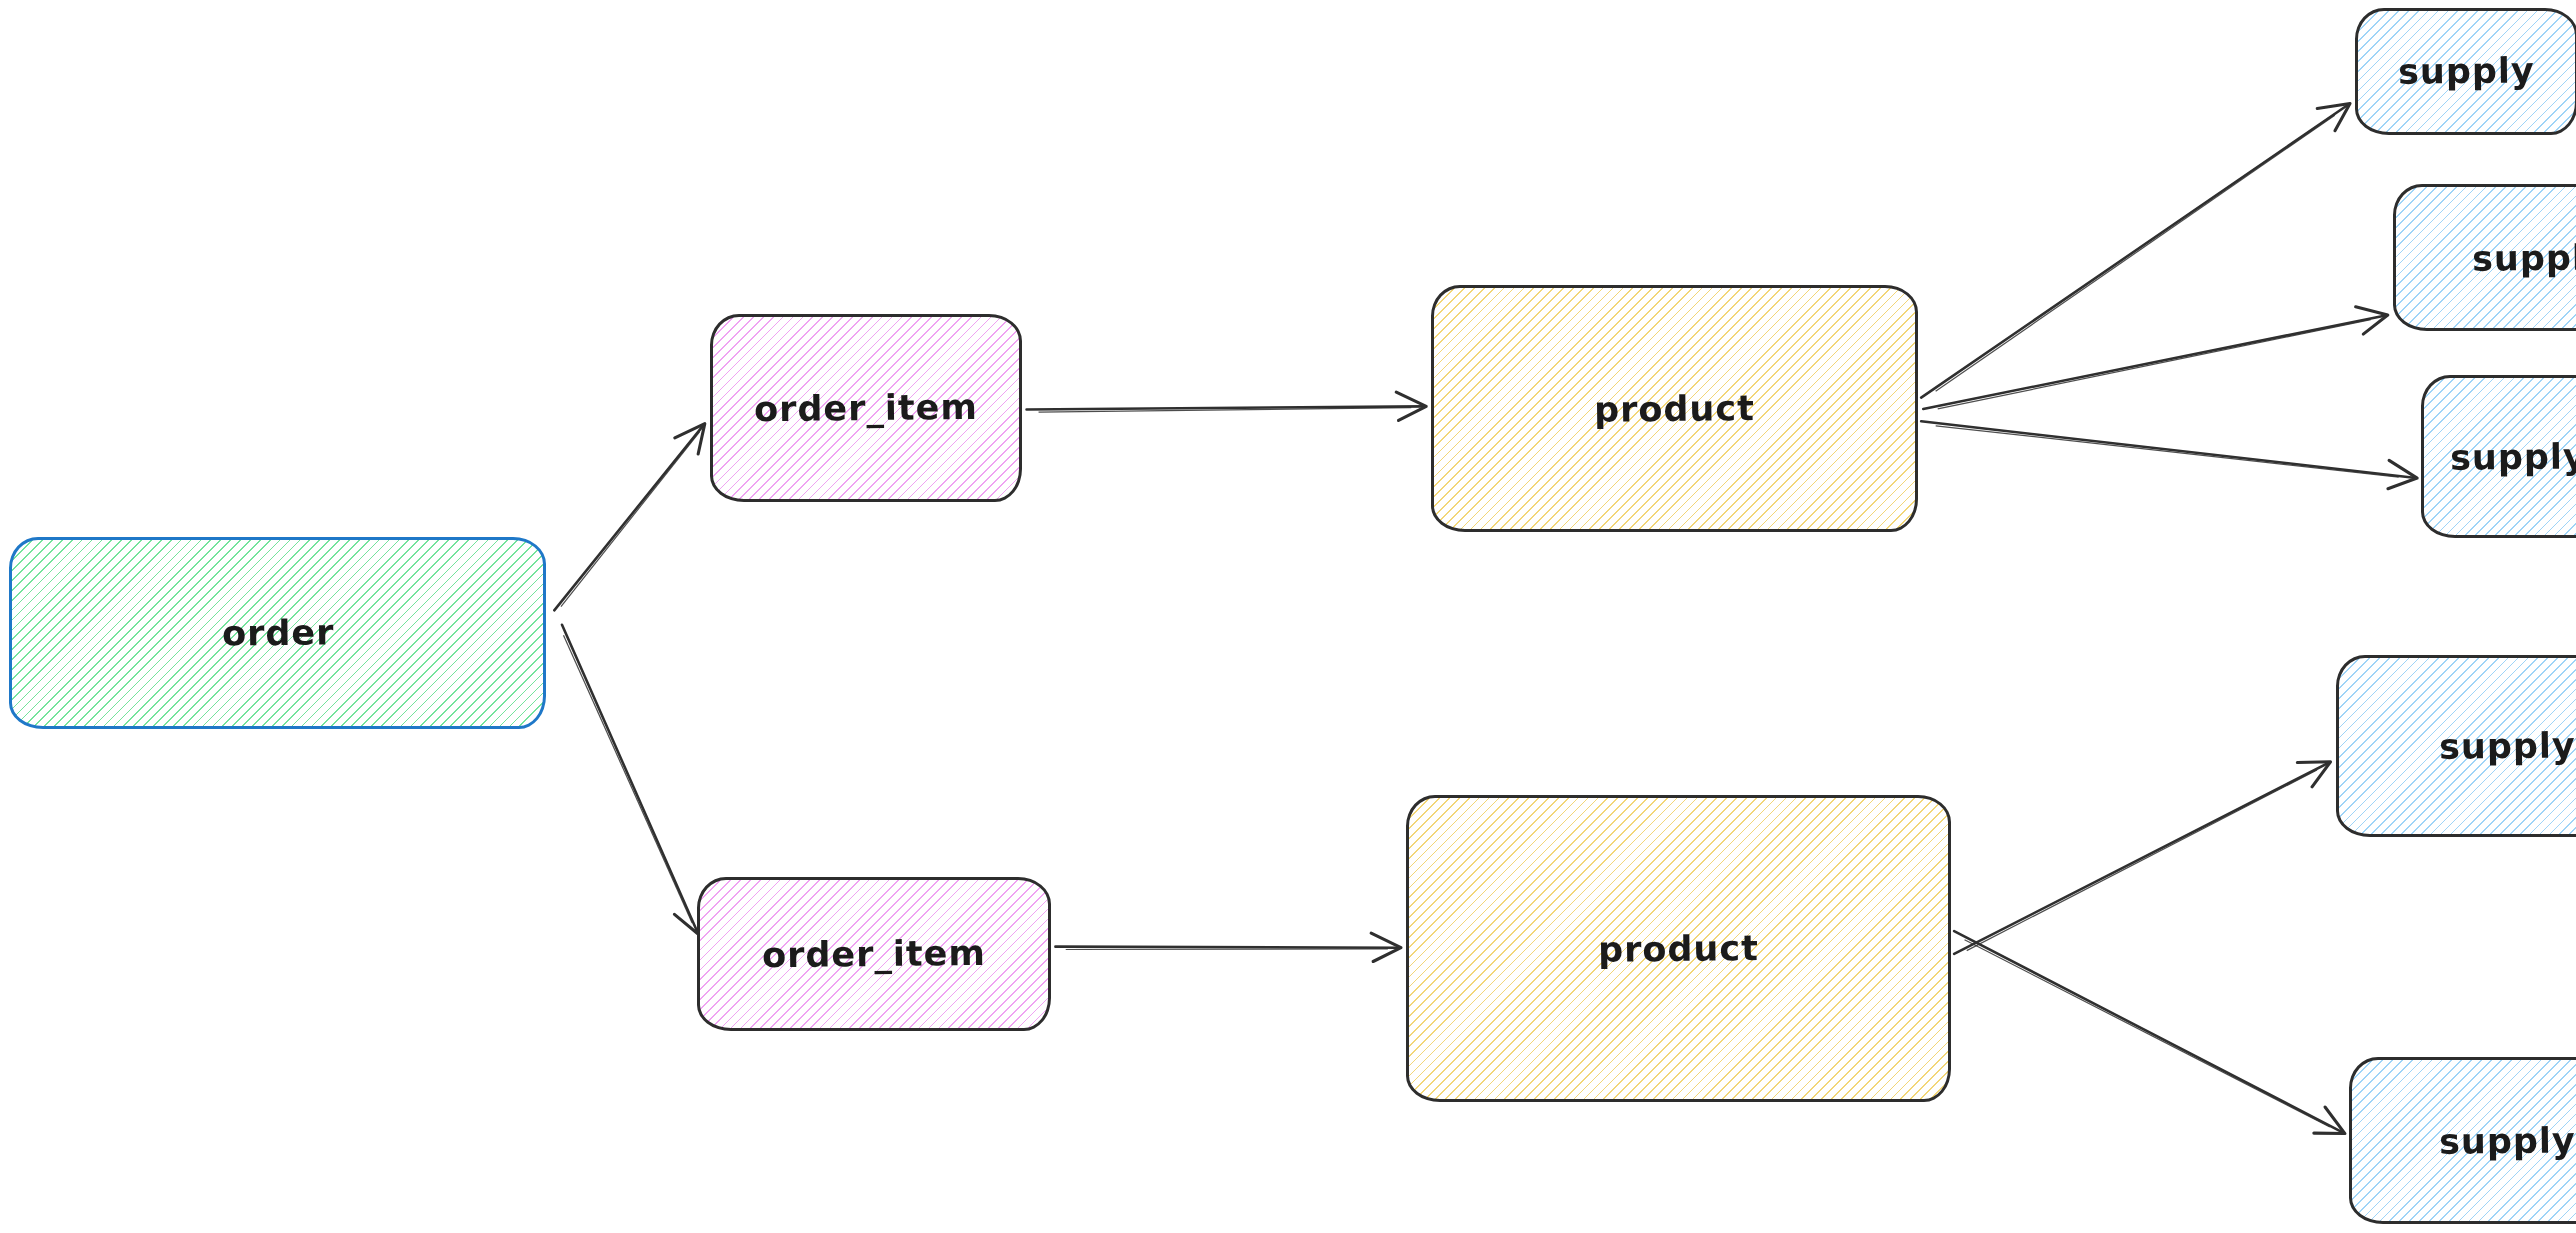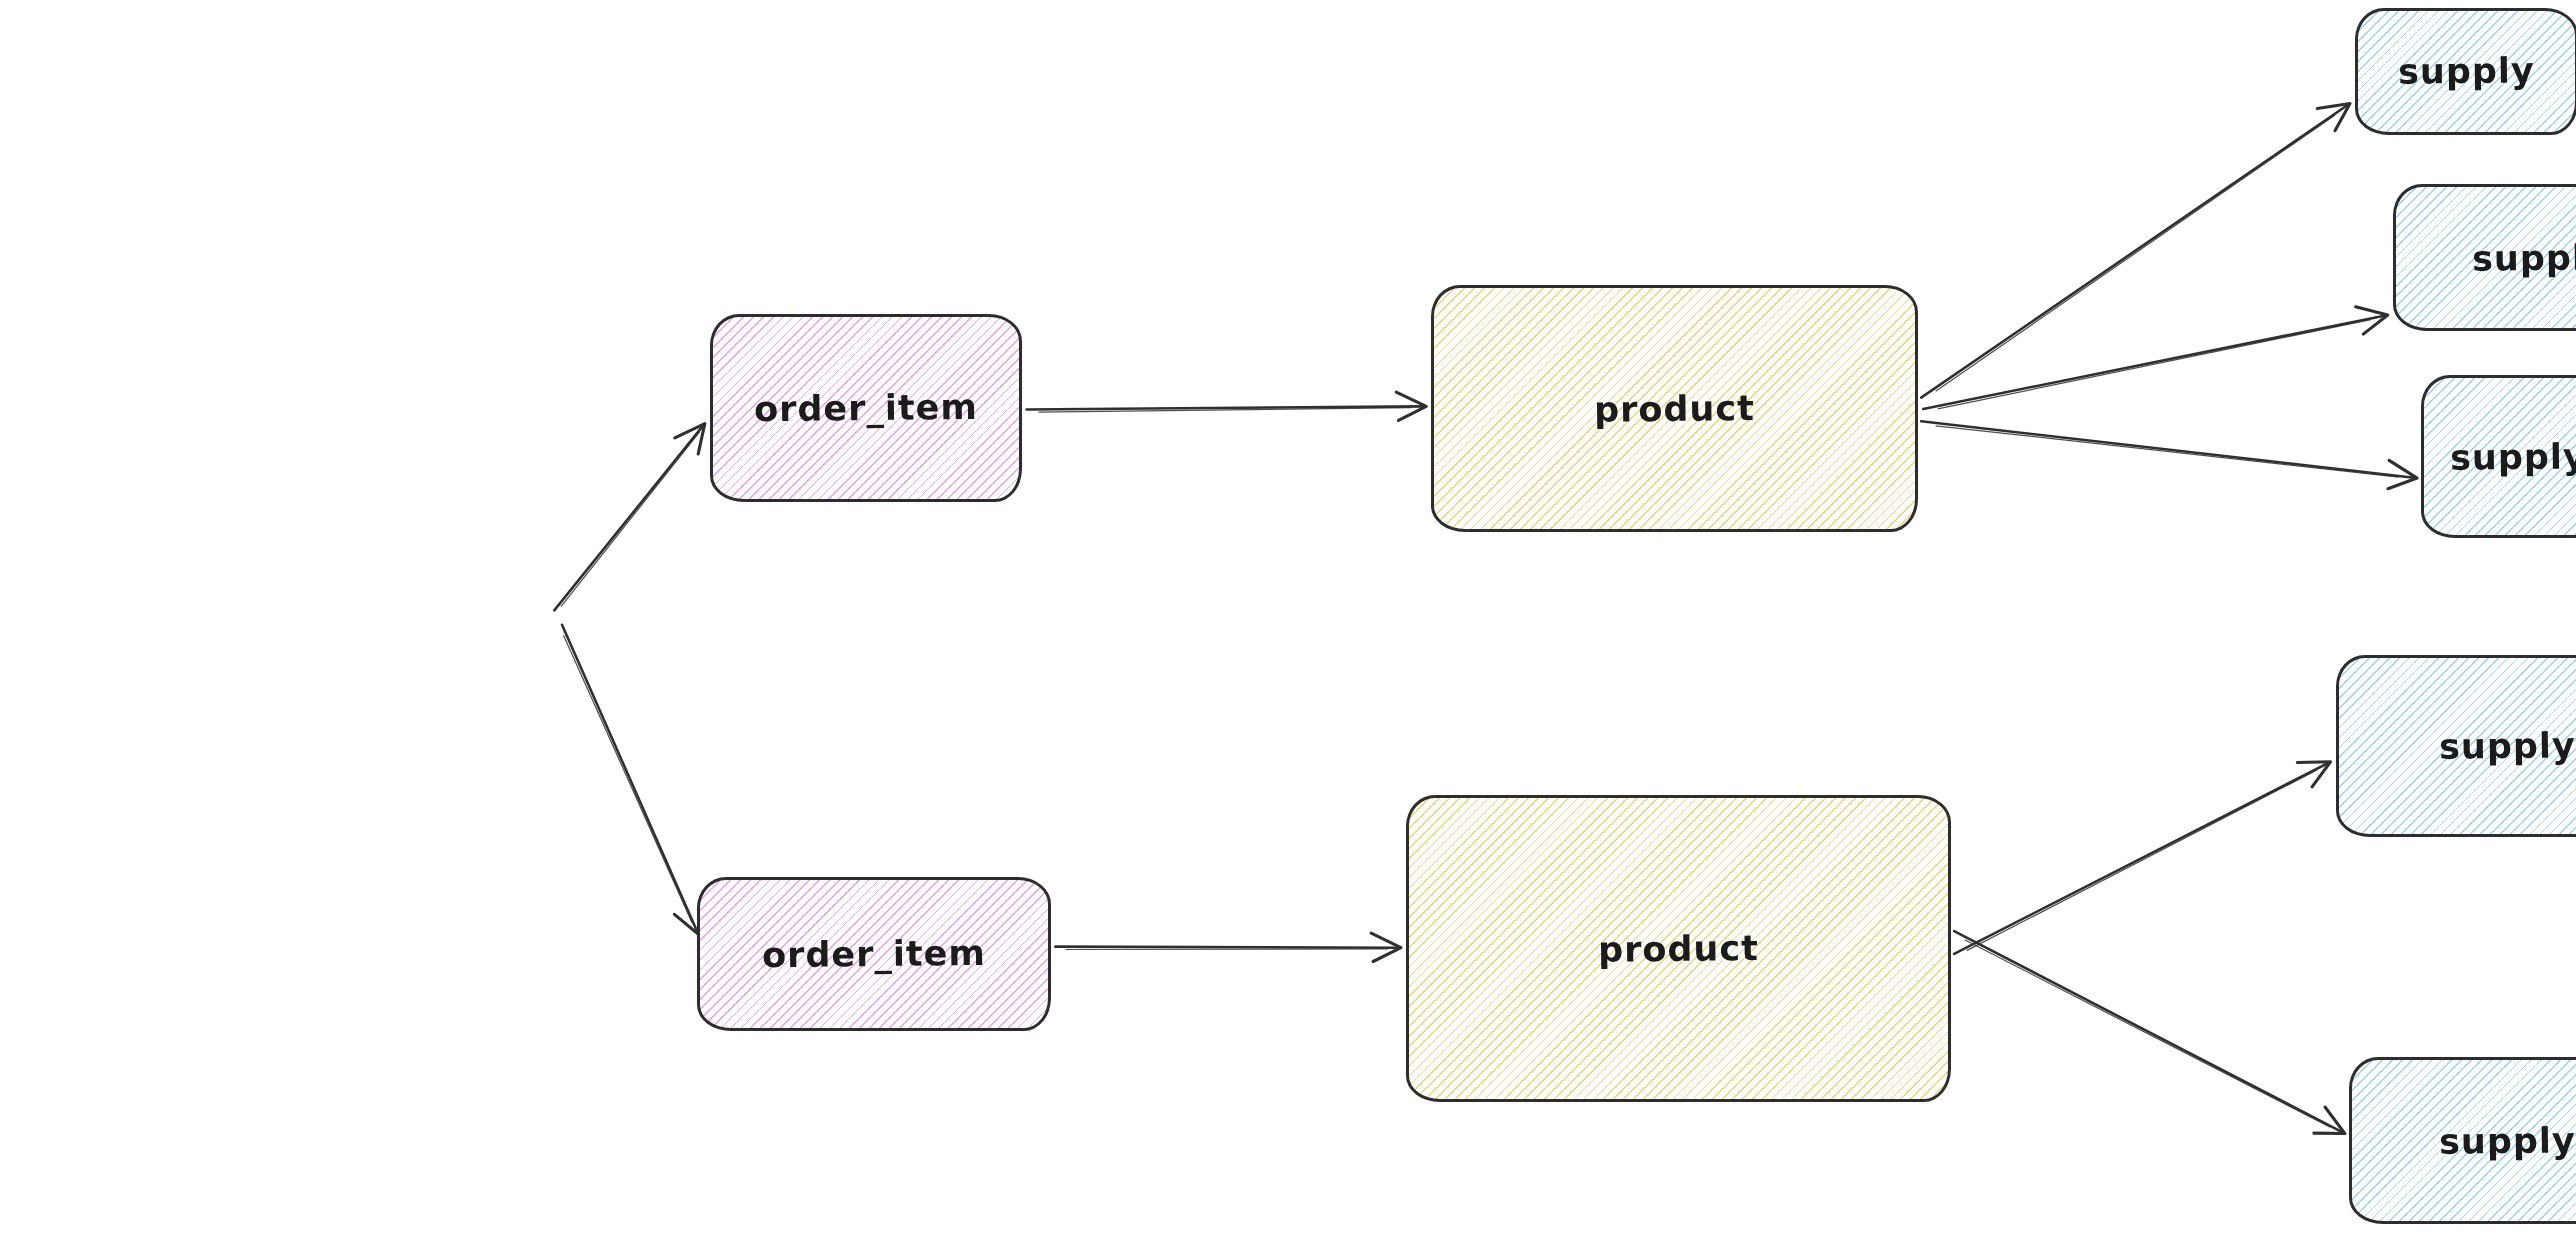--- a/index.html
+++ b/index.html
@@ -86,20 +86,23 @@
         <g>
           <line x1="3817.3699133340706" y1="1845.739023711122" x2="4497.484965333628" y2="1494.9796094844487" stroke="#2f2f2f" stroke-width="2.4" opacity="0.85"></line>
           <line x1="3793" y1="1852" x2="4522" y2="1480" stroke="#2f2f2f" stroke-width="5" stroke-linecap="round" marker-end="url(#arrowhead)"></line>
         </g>
         <g>
           <line x1="3813.180892485942" y1="1824.6440162962806" x2="4522.493356994377" y2="2188.233606518512" stroke="#2f2f2f" stroke-width="2.4" opacity="0.85"></line>
           <line x1="3793" y1="1808" x2="4550" y2="2200" stroke="#2f2f2f" stroke-width="5" stroke-linecap="round" marker-end="url(#arrowhead)"></line>
         </g>
       </g>
   </svg>
+<div class="node" style="left: 9.3px; top: 537px; width: 537px; height: 192px; border-color: rgb(31, 120, 200); background-image: repeating-linear-gradient(135deg, rgb(116, 227, 156) 0px, rgb(116, 227, 156) 1.2px, transparent 1.2px, transparent 7px);">
+      <span class="node-label">order</span>
+    </div>
     <div class="node" style="left: 710px; top: 314px; width: 312px; height: 188px; border-color: rgb(45, 45, 45); background-image: repeating-linear-gradient(135deg, rgb(239, 163, 242) 0px, rgb(239, 163, 242) 1.2px, transparent 1.2px, transparent 7px);">
       <span class="node-label">order_item</span>
     </div>
     <div class="node" style="left: 697px; top: 877px; width: 354px; height: 154px; border-color: rgb(45, 45, 45); background-image: repeating-linear-gradient(135deg, rgb(239, 163, 242) 0px, rgb(239, 163, 242) 1.2px, transparent 1.2px, transparent 7px);">
       <span class="node-label">order_item</span>
     </div>
     <div class="node" style="left: 1431px; top: 285px; width: 487px; height: 247px; border-color: rgb(45, 45, 45); background-image: repeating-linear-gradient(135deg, rgb(242, 214, 120) 0px, rgb(242, 214, 120) 1.2px, transparent 1.2px, transparent 7px);">
       <span class="node-label">product</span>
     </div>
     <div class="node" style="left: 1406px; top: 795px; width: 545px; height: 307px; border-color: rgb(45, 45, 45); background-image: repeating-linear-gradient(135deg, rgb(242, 214, 120) 0px, rgb(242, 214, 120) 1.2px, transparent 1.2px, transparent 7px);">

